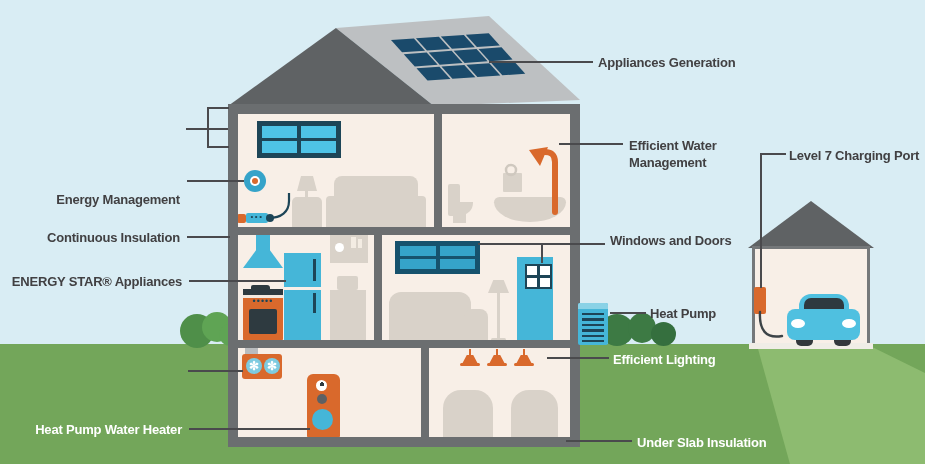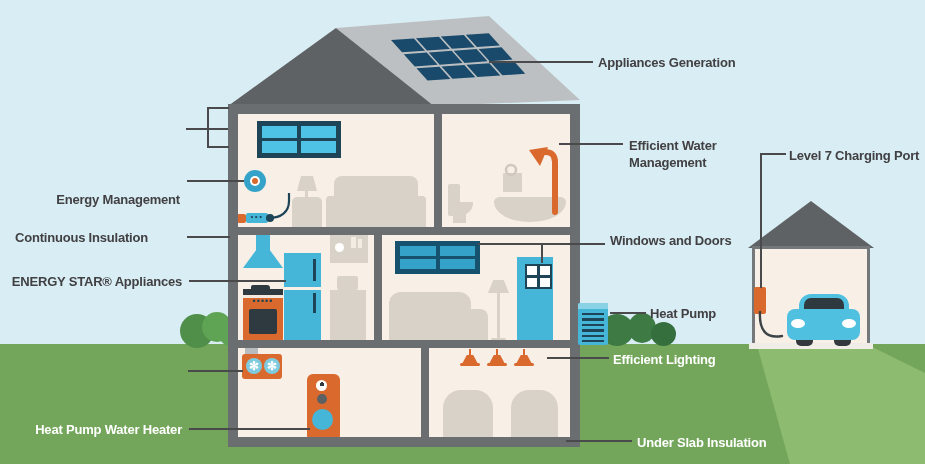--- a/index.html
+++ b/index.html
@@ -188,21 +188,21 @@
   <div class="ln" style="left:559px;top:143px;width:64px;"></div>
   <div class="ln" style="left:760px;top:153px;width:26px;"></div>
   <div class="lnv" style="left:760px;top:153px;height:135px;"></div>
   <div class="ln" style="left:478px;top:243px;width:127px;"></div>
   <div class="lnv" style="left:541px;top:243px;height:20px;"></div>
   <div class="ln" style="left:610px;top:312px;width:36px;"></div>
   <div class="ln" style="left:547px;top:357px;width:62px;"></div>
   <div class="ln" style="left:566px;top:440px;width:66px;"></div>
 
   <div class="lbl ra" style="right:745px;top:191px;"><span>Energy Management</span></div>
-  <div class="lbl ra" style="right:777px;top:229px;"><span>Continuous Insulation</span></div>
+  <div class="lbl ra" style="right:745px;top:229px;"><span>Continuous Insulation</span></div>
   <div class="lbl ra" style="right:743px;top:273px;"><span>ENERGY STAR® Appliances</span></div>
   <div class="lbl ra white" style="right:743px;top:421px;"><span>Heat Pump Water Heater</span></div>
 
   <div class="lbl" style="left:598px;top:54px;"><span>Appliances Generation</span></div>
   <div class="lbl" style="left:629px;top:137px;">
       <span style="display:block">Efficient Water</span>
       <span style="display:block">Management</span>
     </div>
   <div class="lbl" style="left:789px;top:147px;"><span>Level 7 Charging Port</span></div>
   <div class="lbl" style="left:610px;top:232px;">

